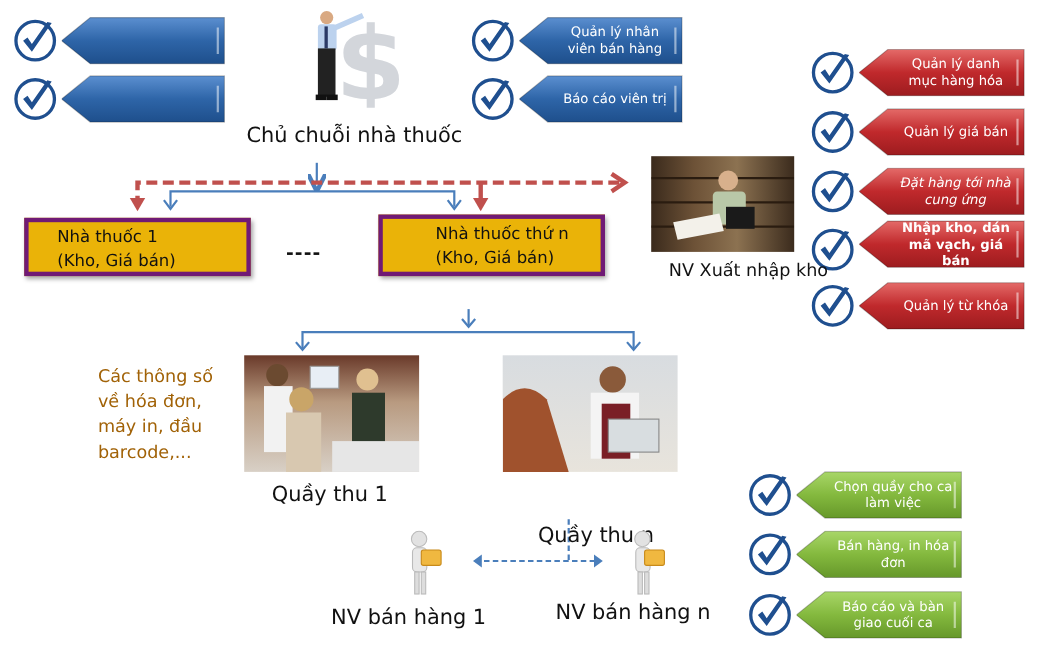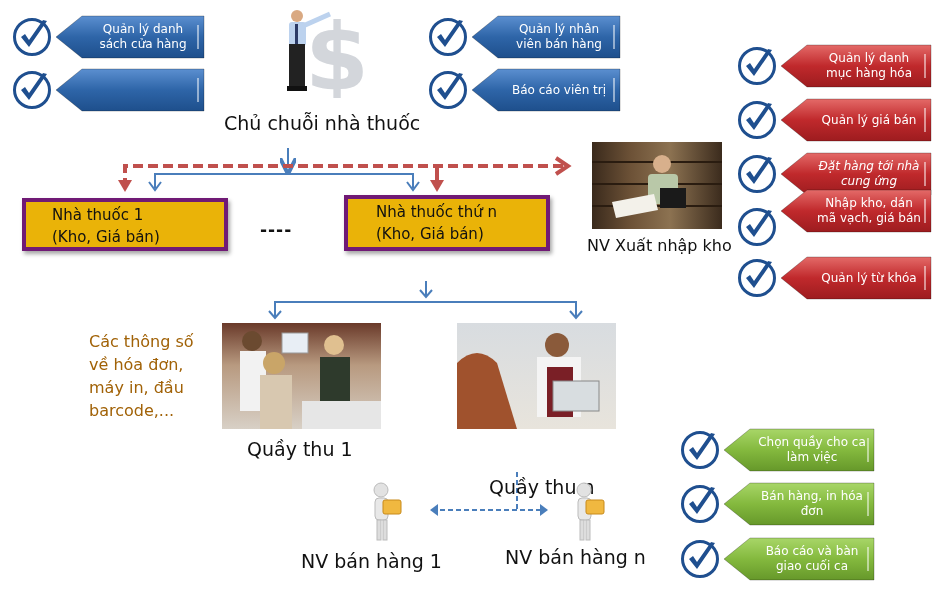--- a/index.html
+++ b/index.html
@@ -79,21 +79,20 @@
 
 <div id="owner-funcs">
     <div class="check" style="left: 12px; top: 17px;"><svg width="40" height="40">
         <use href="#chk"></use>
       </svg></div>
     <div class="tag" style="left: 56px; top: 15px; width: 150px;">
       <svg width="150" height="44">
         <path d="M0 22 L26 1 L148 1 L148 43 L26 43 Z" fill="url(#gBlue)" stroke="rgba(0,0,0,0.25)"></path>
         <line x1="142" y1="10" x2="142" y2="34" stroke="rgba(255,255,255,0.5)" stroke-width="2"></line>
       </svg>
-      <div class="label">Quản lý danh sách cửa hàng</div>
     </div>
     <div class="check" style="left: 12px; top: 70px;"><svg width="40" height="40">
         <use href="#chk"></use>
       </svg></div>
     <div class="tag" style="left: 56px; top: 68px; width: 150px;">
       <svg width="150" height="44">
         <path d="M0 22 L26 1 L148 1 L148 43 L26 43 Z" fill="url(#gBlue)" stroke="rgba(0,0,0,0.25)"></path>
         <line x1="142" y1="10" x2="142" y2="34" stroke="rgba(255,255,255,0.5)" stroke-width="2"></line>
       </svg>
     </div>
@@ -146,21 +145,21 @@
     <div class="tag" style="left: 781px; top: 152px; width: 152px; font-style: italic;">
       <svg width="152" height="44">
         <path d="M0 22 L26 1 L150 1 L150 43 L26 43 Z" fill="url(#gRed)" stroke="rgba(0,0,0,0.25)"></path>
         <line x1="144" y1="10" x2="144" y2="34" stroke="rgba(255,255,255,0.5)" stroke-width="2"></line>
       </svg>
       <div class="label">Đặt hàng tới nhà cung ứng</div>
     </div>
     <div class="check" style="left: 737px; top: 207px;"><svg width="40" height="40">
         <use href="#chk"></use>
       </svg></div>
-    <div class="tag" style="left: 781px; top: 189px; width: 152px;">
+    <div class="tag" style="left: 781px; top: 200px; width: 152px; font-weight: bold;">
       <svg width="152" height="44">
         <path d="M0 22 L26 1 L150 1 L150 43 L26 43 Z" fill="url(#gRed)" stroke="rgba(0,0,0,0.25)"></path>
         <line x1="144" y1="10" x2="144" y2="34" stroke="rgba(255,255,255,0.5)" stroke-width="2"></line>
       </svg>
       <div class="label">Nhập kho, dán mã vạch, giá bán</div>
     </div>
     <div class="check" style="left: 737px; top: 258px;"><svg width="40" height="40">
         <use href="#chk"></use>
       </svg></div>
     <div class="tag" style="left: 781px; top: 256px; width: 152px;">
@@ -217,39 +216,39 @@
     <rect x="22" y="80" width="10" height="5" fill="#111"></rect>
   </svg>
 </div>
 <div class="caption" style="left:224px;top:112px;font-size:19px;">Chủ chuỗi nhà thuốc</div>
 
 <div class="greenbox" style="left:22px;top:198px;width:206px;height:53px;">
   <div>Nhà thuốc  1</div>
   <div>(Kho, Giá bán)</div>
 </div>
 <div class="abs" style="left:260px;top:220px;font-size:17px;font-weight:bold;color:#111;letter-spacing:1px;">----</div>
-<div class="greenbox" style="left:344px;top:195px;width:206px;height:56px;padding-left:28px;">
+<div class="greenbox" style="left:344px;top:195px;width:206px;height:56px;padding-left:48px;">
   <div>Nhà thuốc  thứ n</div>
   <div>(Kho, Giá bán)</div>
 </div>
 
 <div class="photo" style="left:592px;top:142px;width:130px;height:87px;background:linear-gradient(90deg,#3a2a1c,#6d5237 30%,#8c7251 60%,#3b2b1d);">
   <svg width="130" height="87">
     <g stroke="#2a1c10" stroke-width="2">
       <line x1="0" y1="20" x2="130" y2="20"></line>
         <line x1="0" y1="42" x2="130" y2="42"></line>
         <line x1="0" y1="64" x2="130" y2="64"></line>
     </g>
     <circle cx="70" cy="22" r="9" fill="#d8b08c"></circle>
     <rect x="56" y="32" width="30" height="30" rx="4" fill="#b9c8a8"></rect>
     <rect x="68" y="46" width="26" height="20" fill="#1a1a1a"></rect>
     <polygon points="20,60 62,52 66,68 24,76" fill="#f3f1ea"></polygon>
   </svg>
 </div>
-<div class="caption" style="left:587px;top:236px;font-size:16px;">NV Xuất nhập kho</div>
+<div class="caption" style="left:608px;top:236px;font-size:16px;">NV Xuất nhập kho</div>
 
 <div class="abs" style="left:89px;top:330px;font-size:16px;line-height:23px;color:#a16207;">
   <div>Các thông số</div>
   <div>về hóa đơn,</div>
   <div>máy in, đầu</div>
   <div>barcode,...</div>
 </div>
 
 <div class="photo" style="left:222px;top:323px;width:159px;height:106px;background:linear-gradient(180deg,#6a3a2a,#b89a80 40%,#d8d0c6);">
   <svg width="159" height="106">

